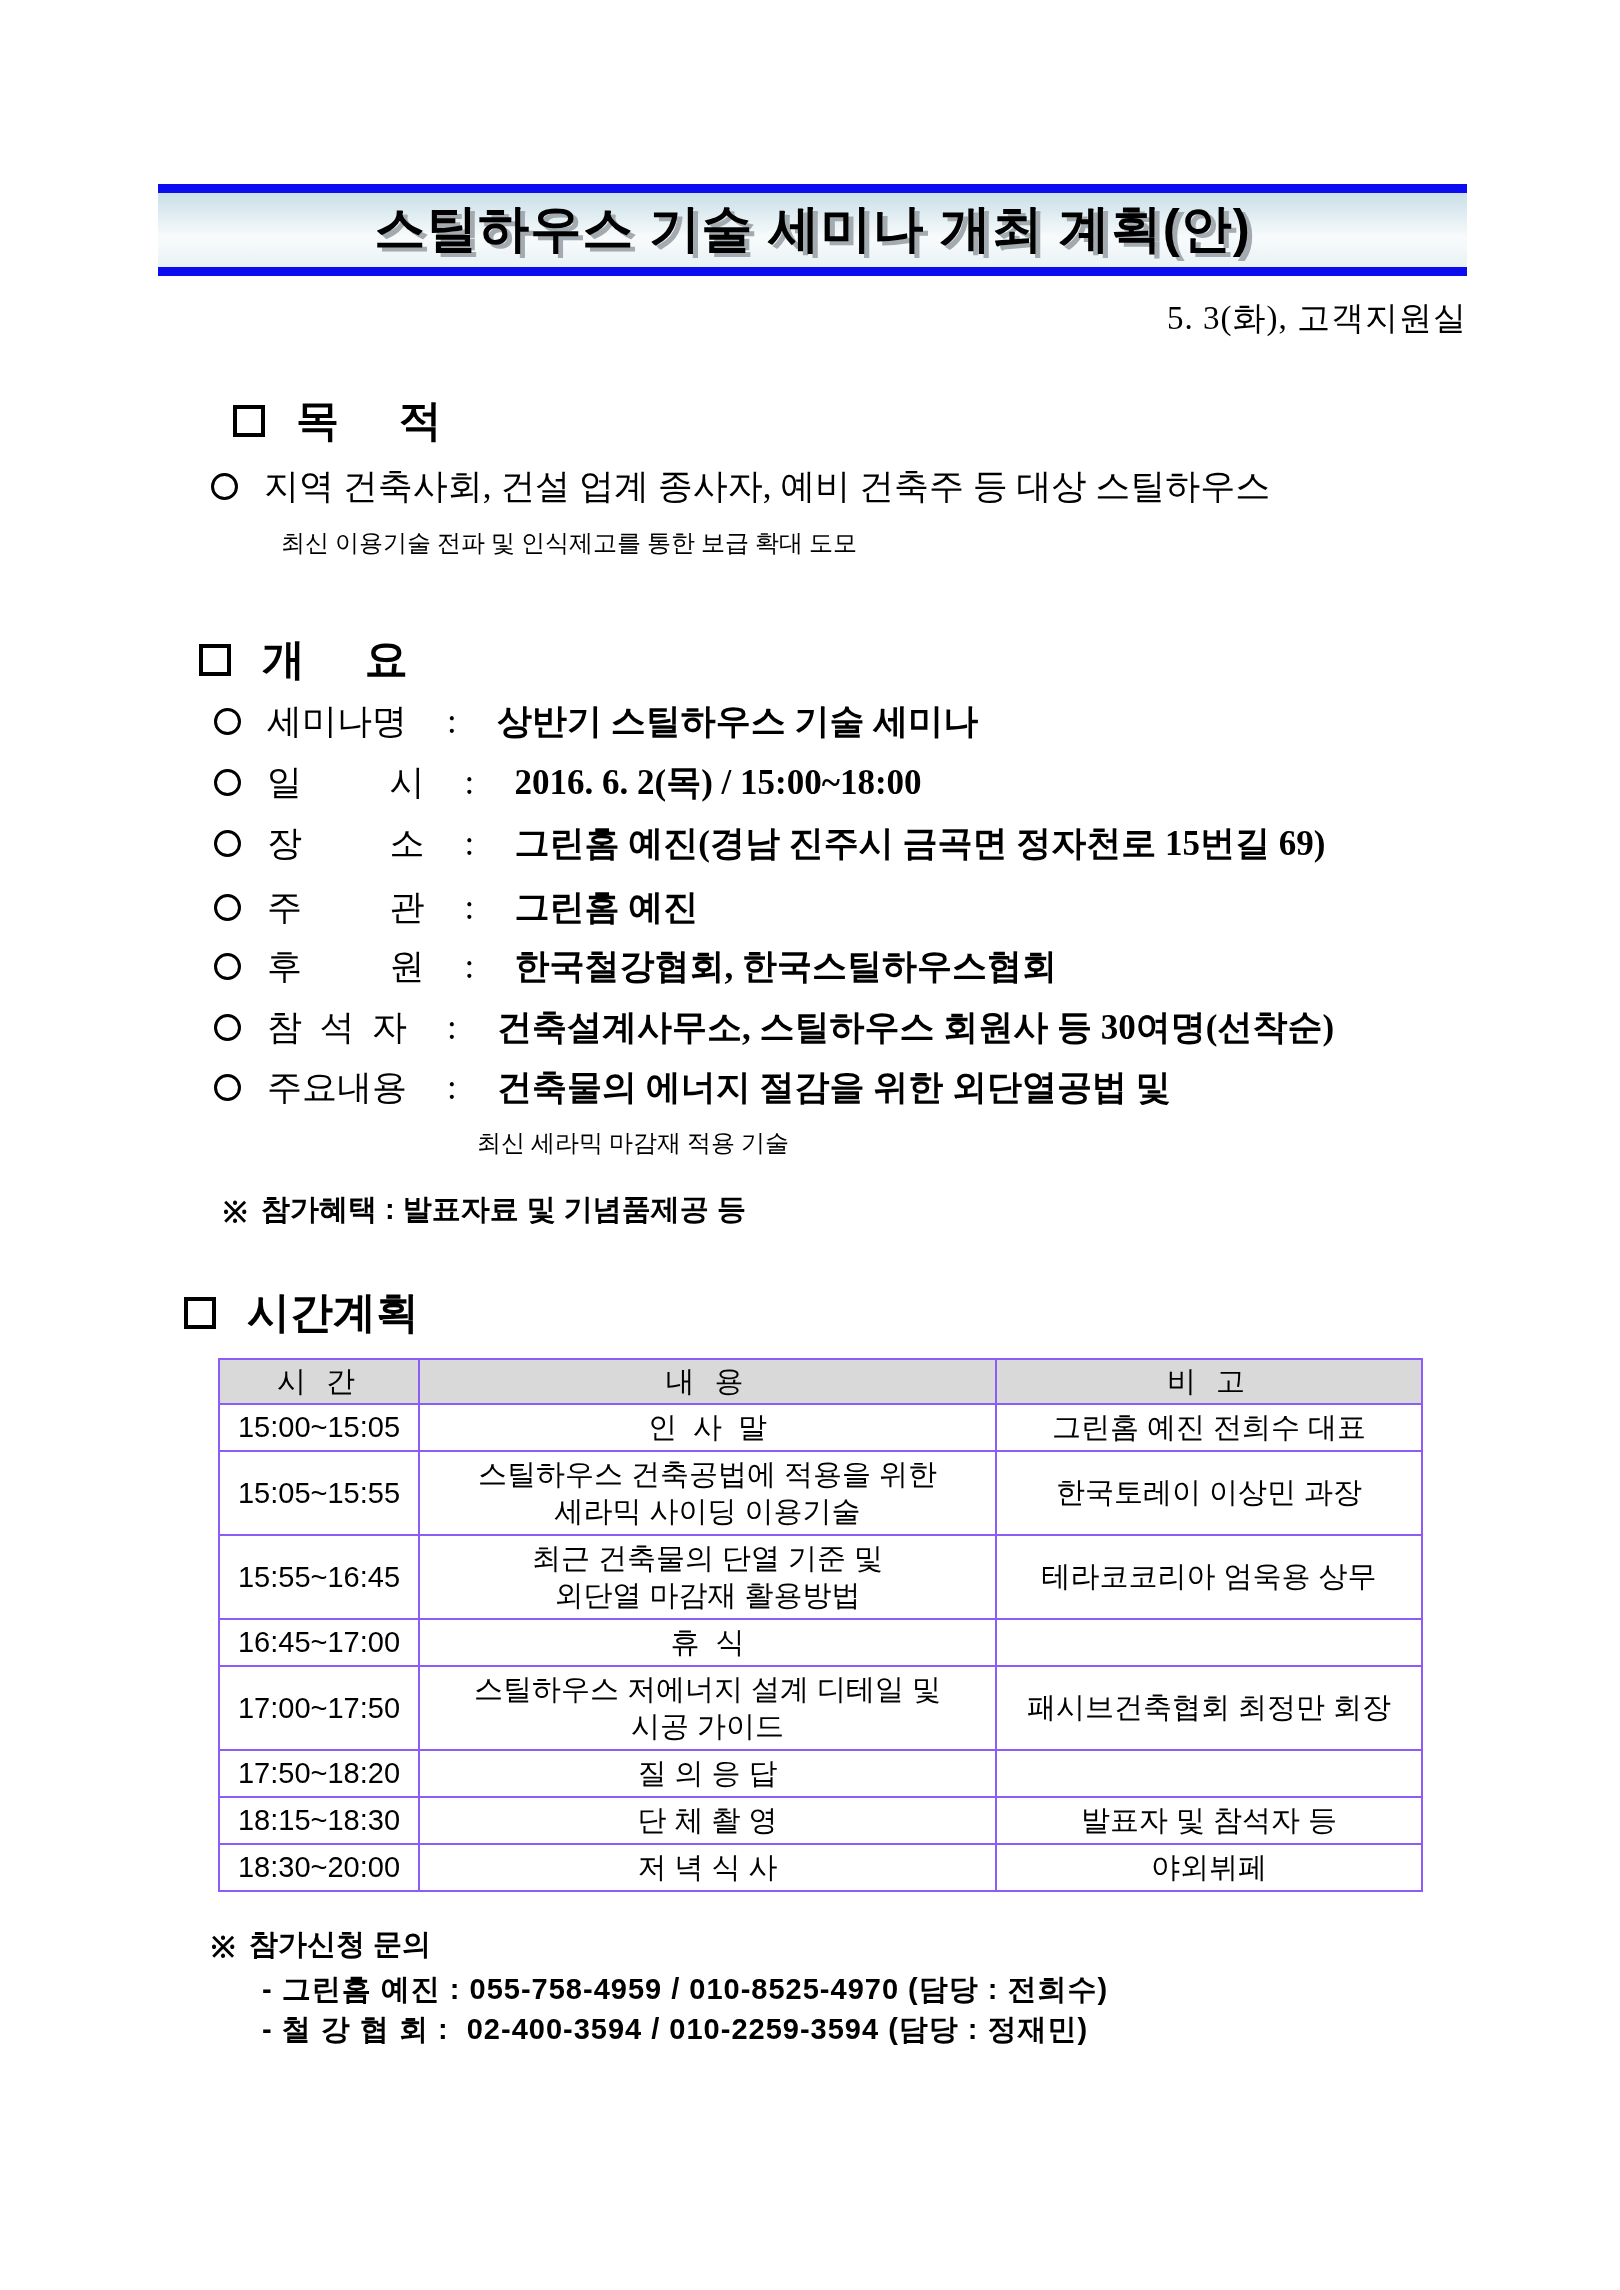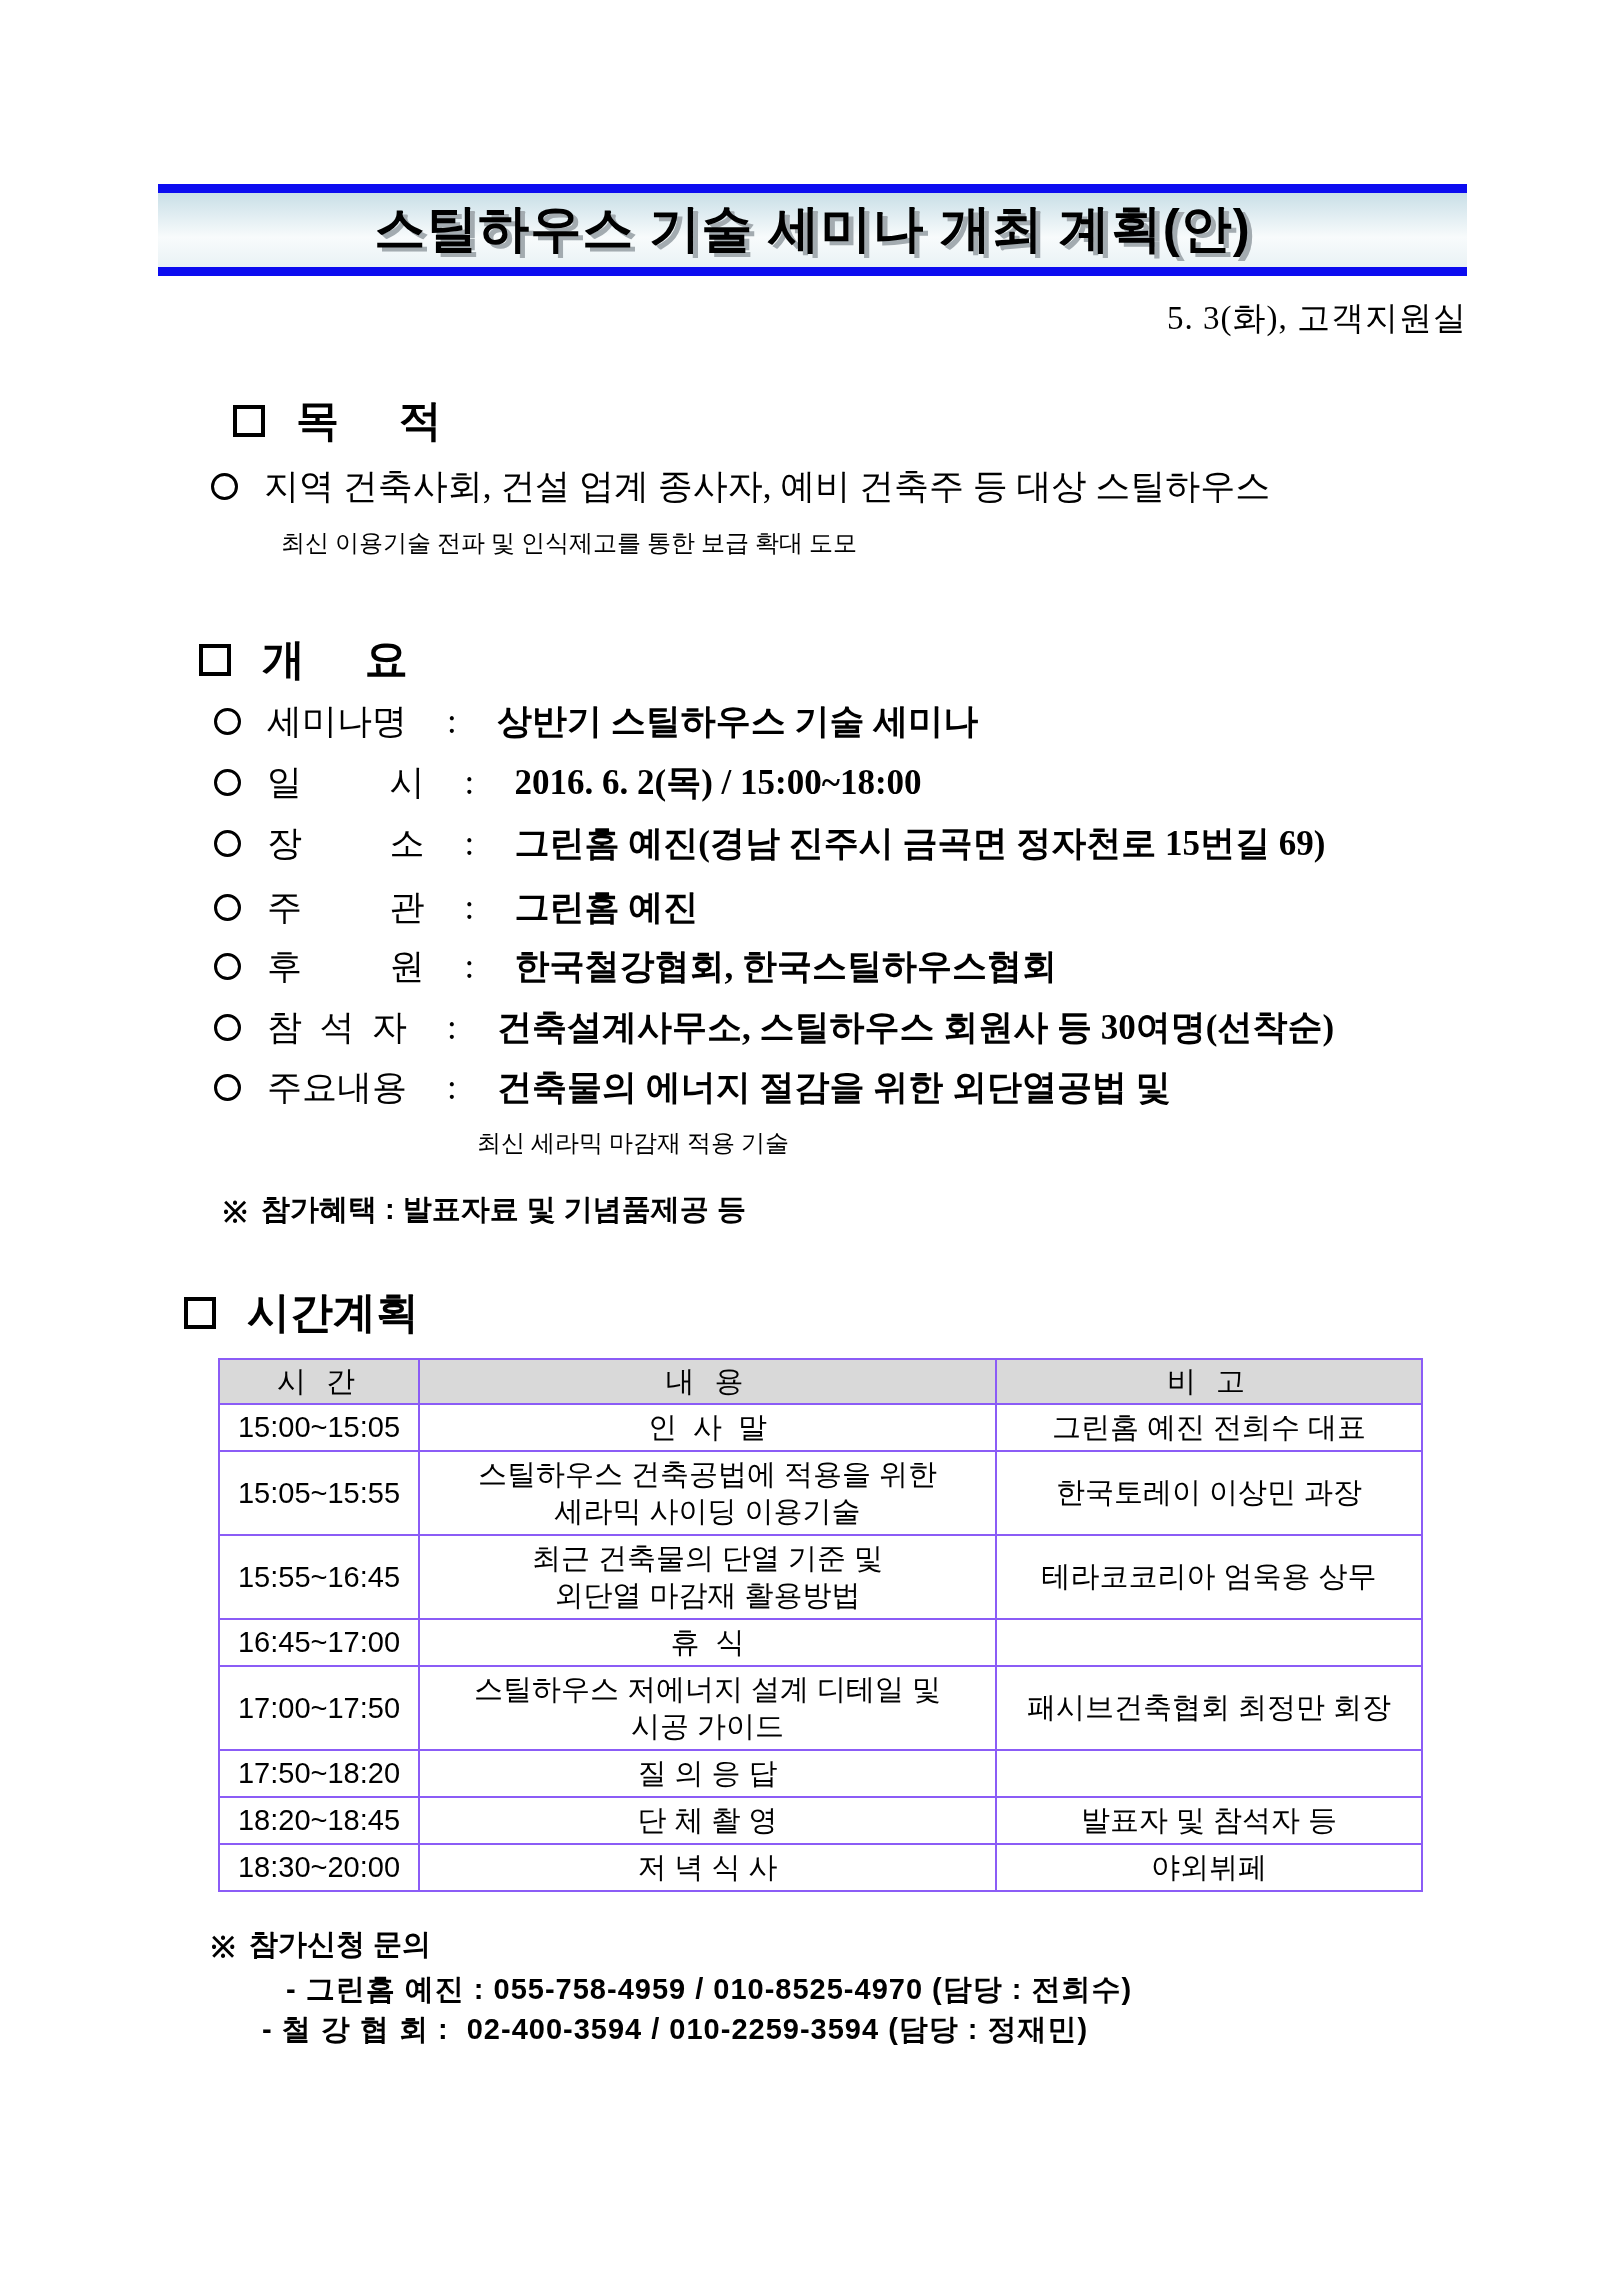--- a/index.html
+++ b/index.html
@@ -203,38 +203,38 @@
           <td>패시브건축협회 최정만 회장</td>
         </tr>
         <tr class="r-single">
           <td class="c-time">17:50~18:20</td>
           <td>
               <div class="cell-line">질 의 응 답</div>
             </td>
           <td></td>
         </tr>
         <tr class="r-single">
-          <td class="c-time">18:20~18:45</td>
+          <td class="c-time">18:15~18:30</td>
           <td>
               <div class="cell-line">단 체 촬 영</div>
             </td>
           <td>발표자 및 참석자 등</td>
         </tr>
         <tr class="r-single">
           <td class="c-time">18:30~20:00</td>
           <td>
               <div class="cell-line">저 녁 식 사</div>
             </td>
           <td>야외뷔페</td>
         </tr>
       </tbody>
     </table>
   </div>
 
   <div class="note-row" style="left:211px;top:1925px;">
     <span>※</span>
     <span>참가신청 문의</span>
   </div>
-  <div class="contact-line" style="left:262px;top:1970px;margin-left:24px;">- 그린홈 예진 : 055-758-4959 / 010-8525-4970 (담당 : 전희수)</div>
+  <div class="contact-line" style="left:262px;top:1970px;">- 그린홈 예진 : 055-758-4959 / 010-8525-4970 (담당 : 전희수)</div>
   <div class="contact-line" style="left:262px;top:2010px;">- 철 강 협 회 :  02-400-3594 / 010-2259-3594 (담당 : 정재민)</div>
 
 </div>
 
 
 </body></html>

